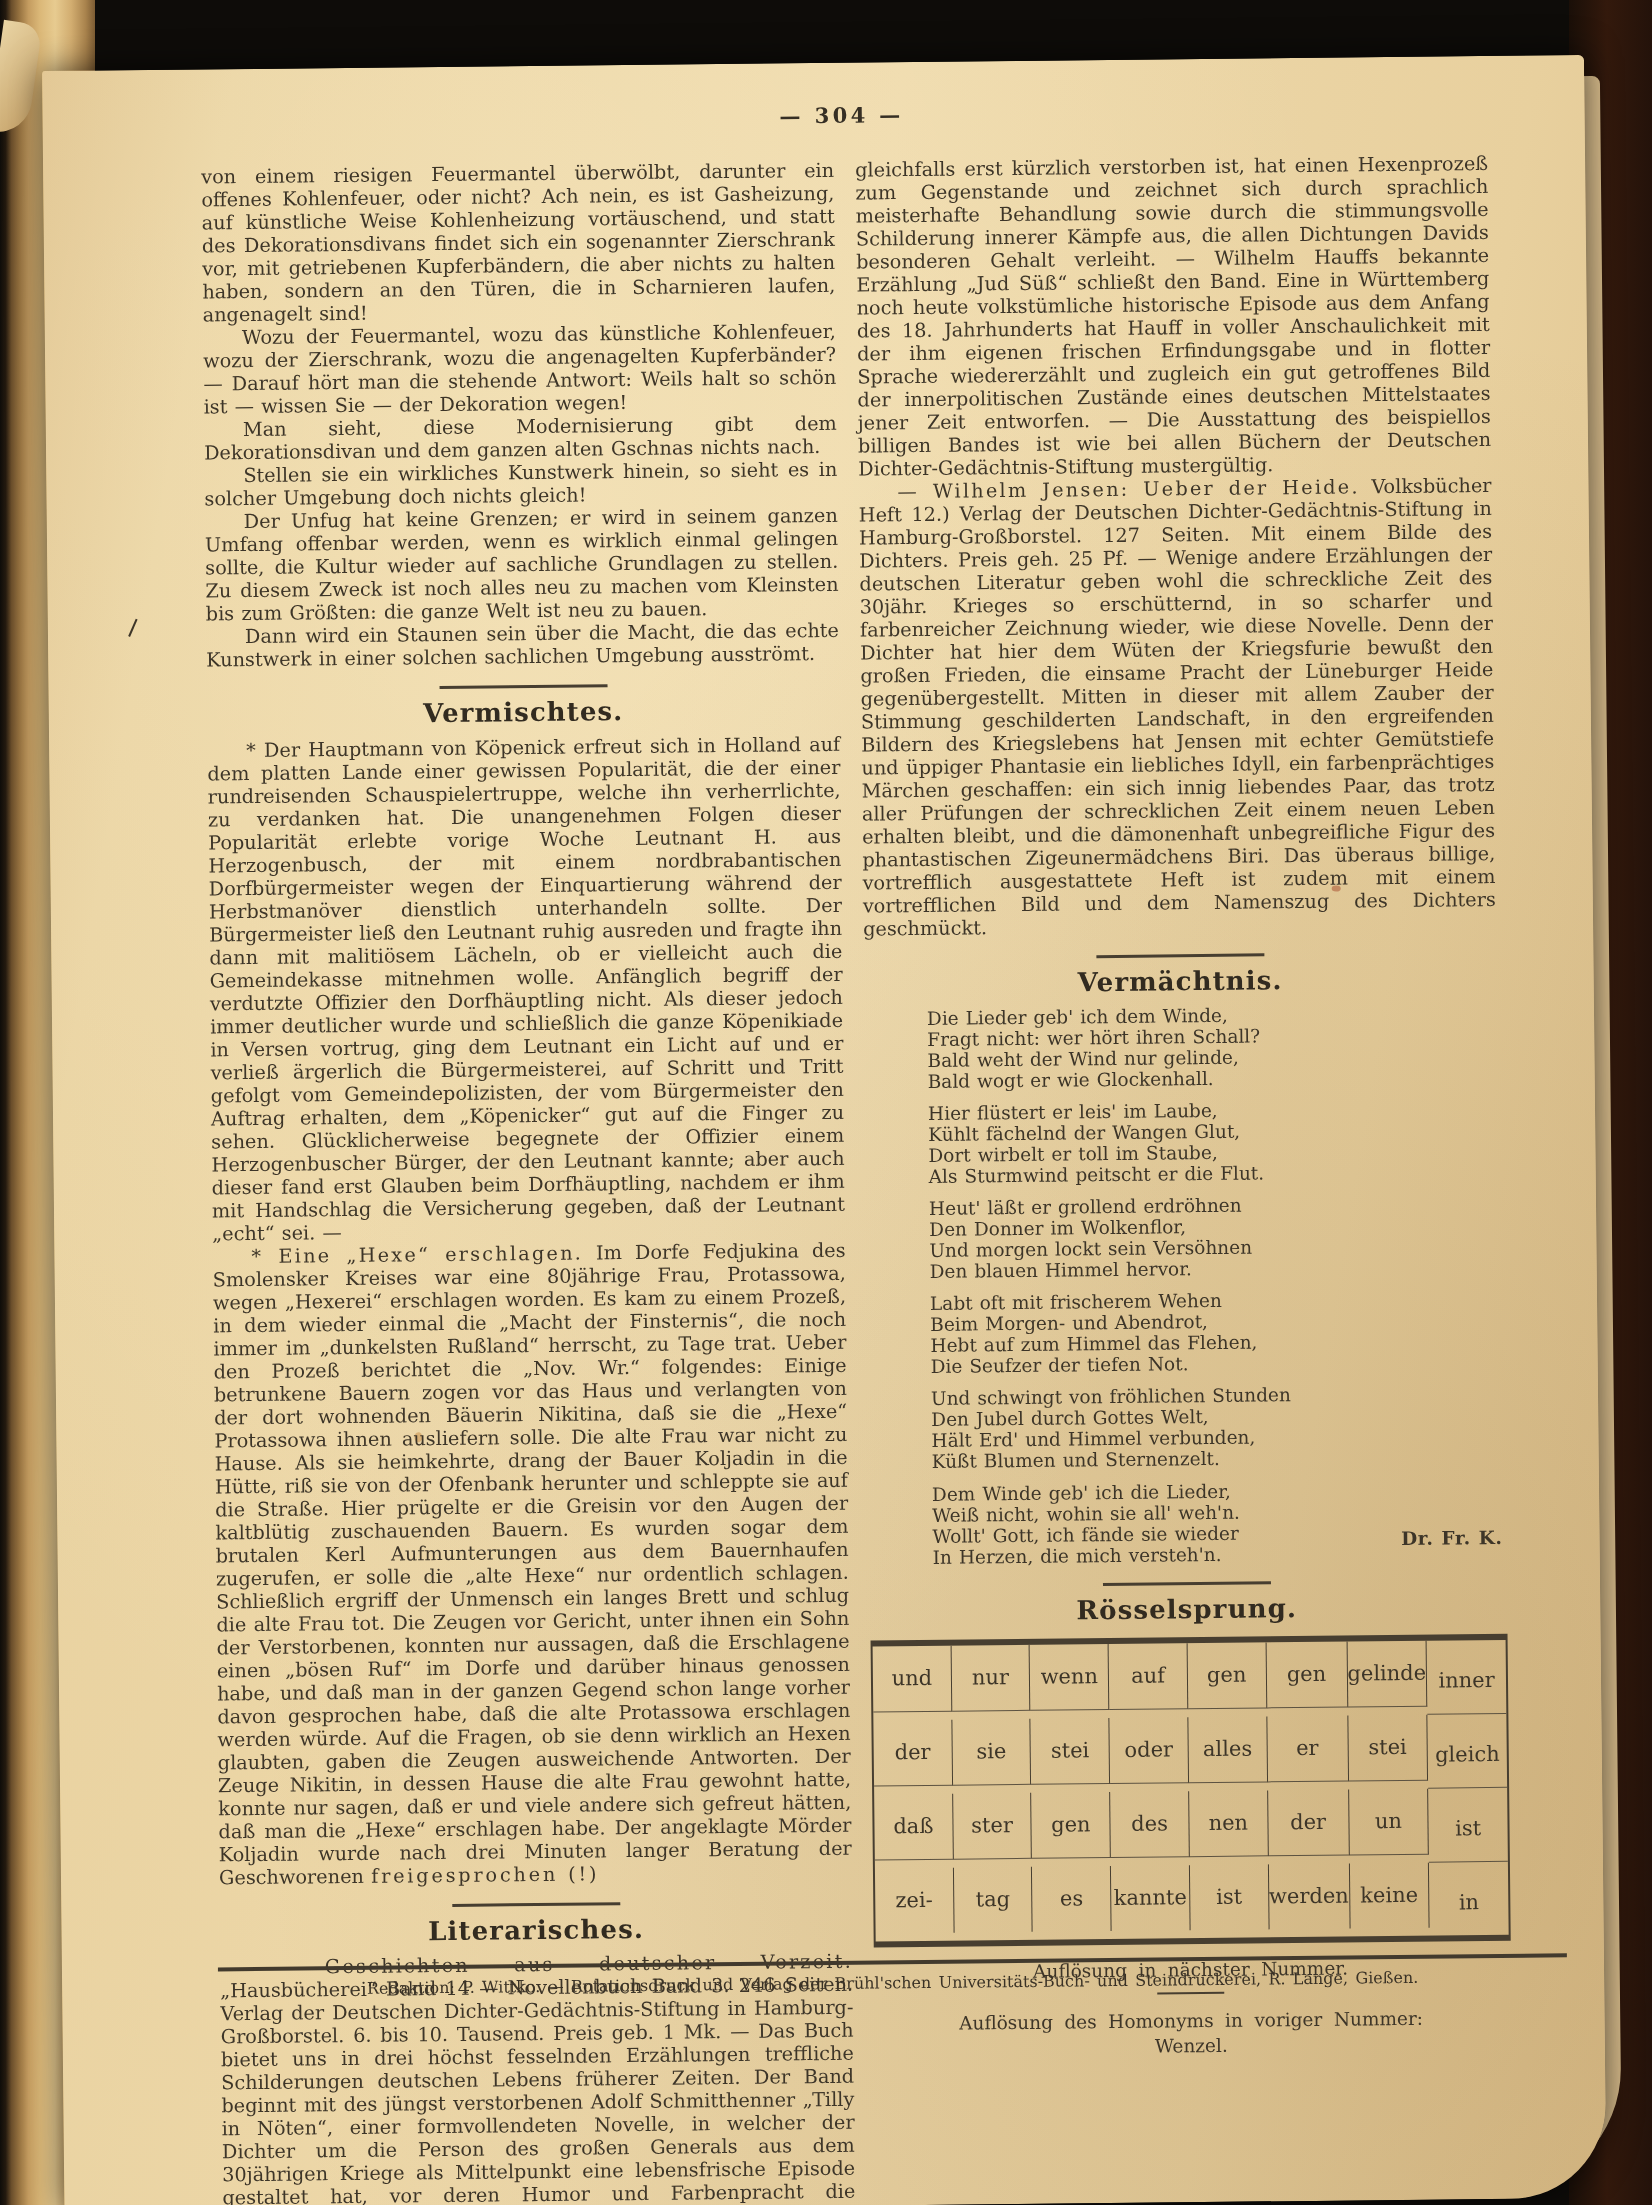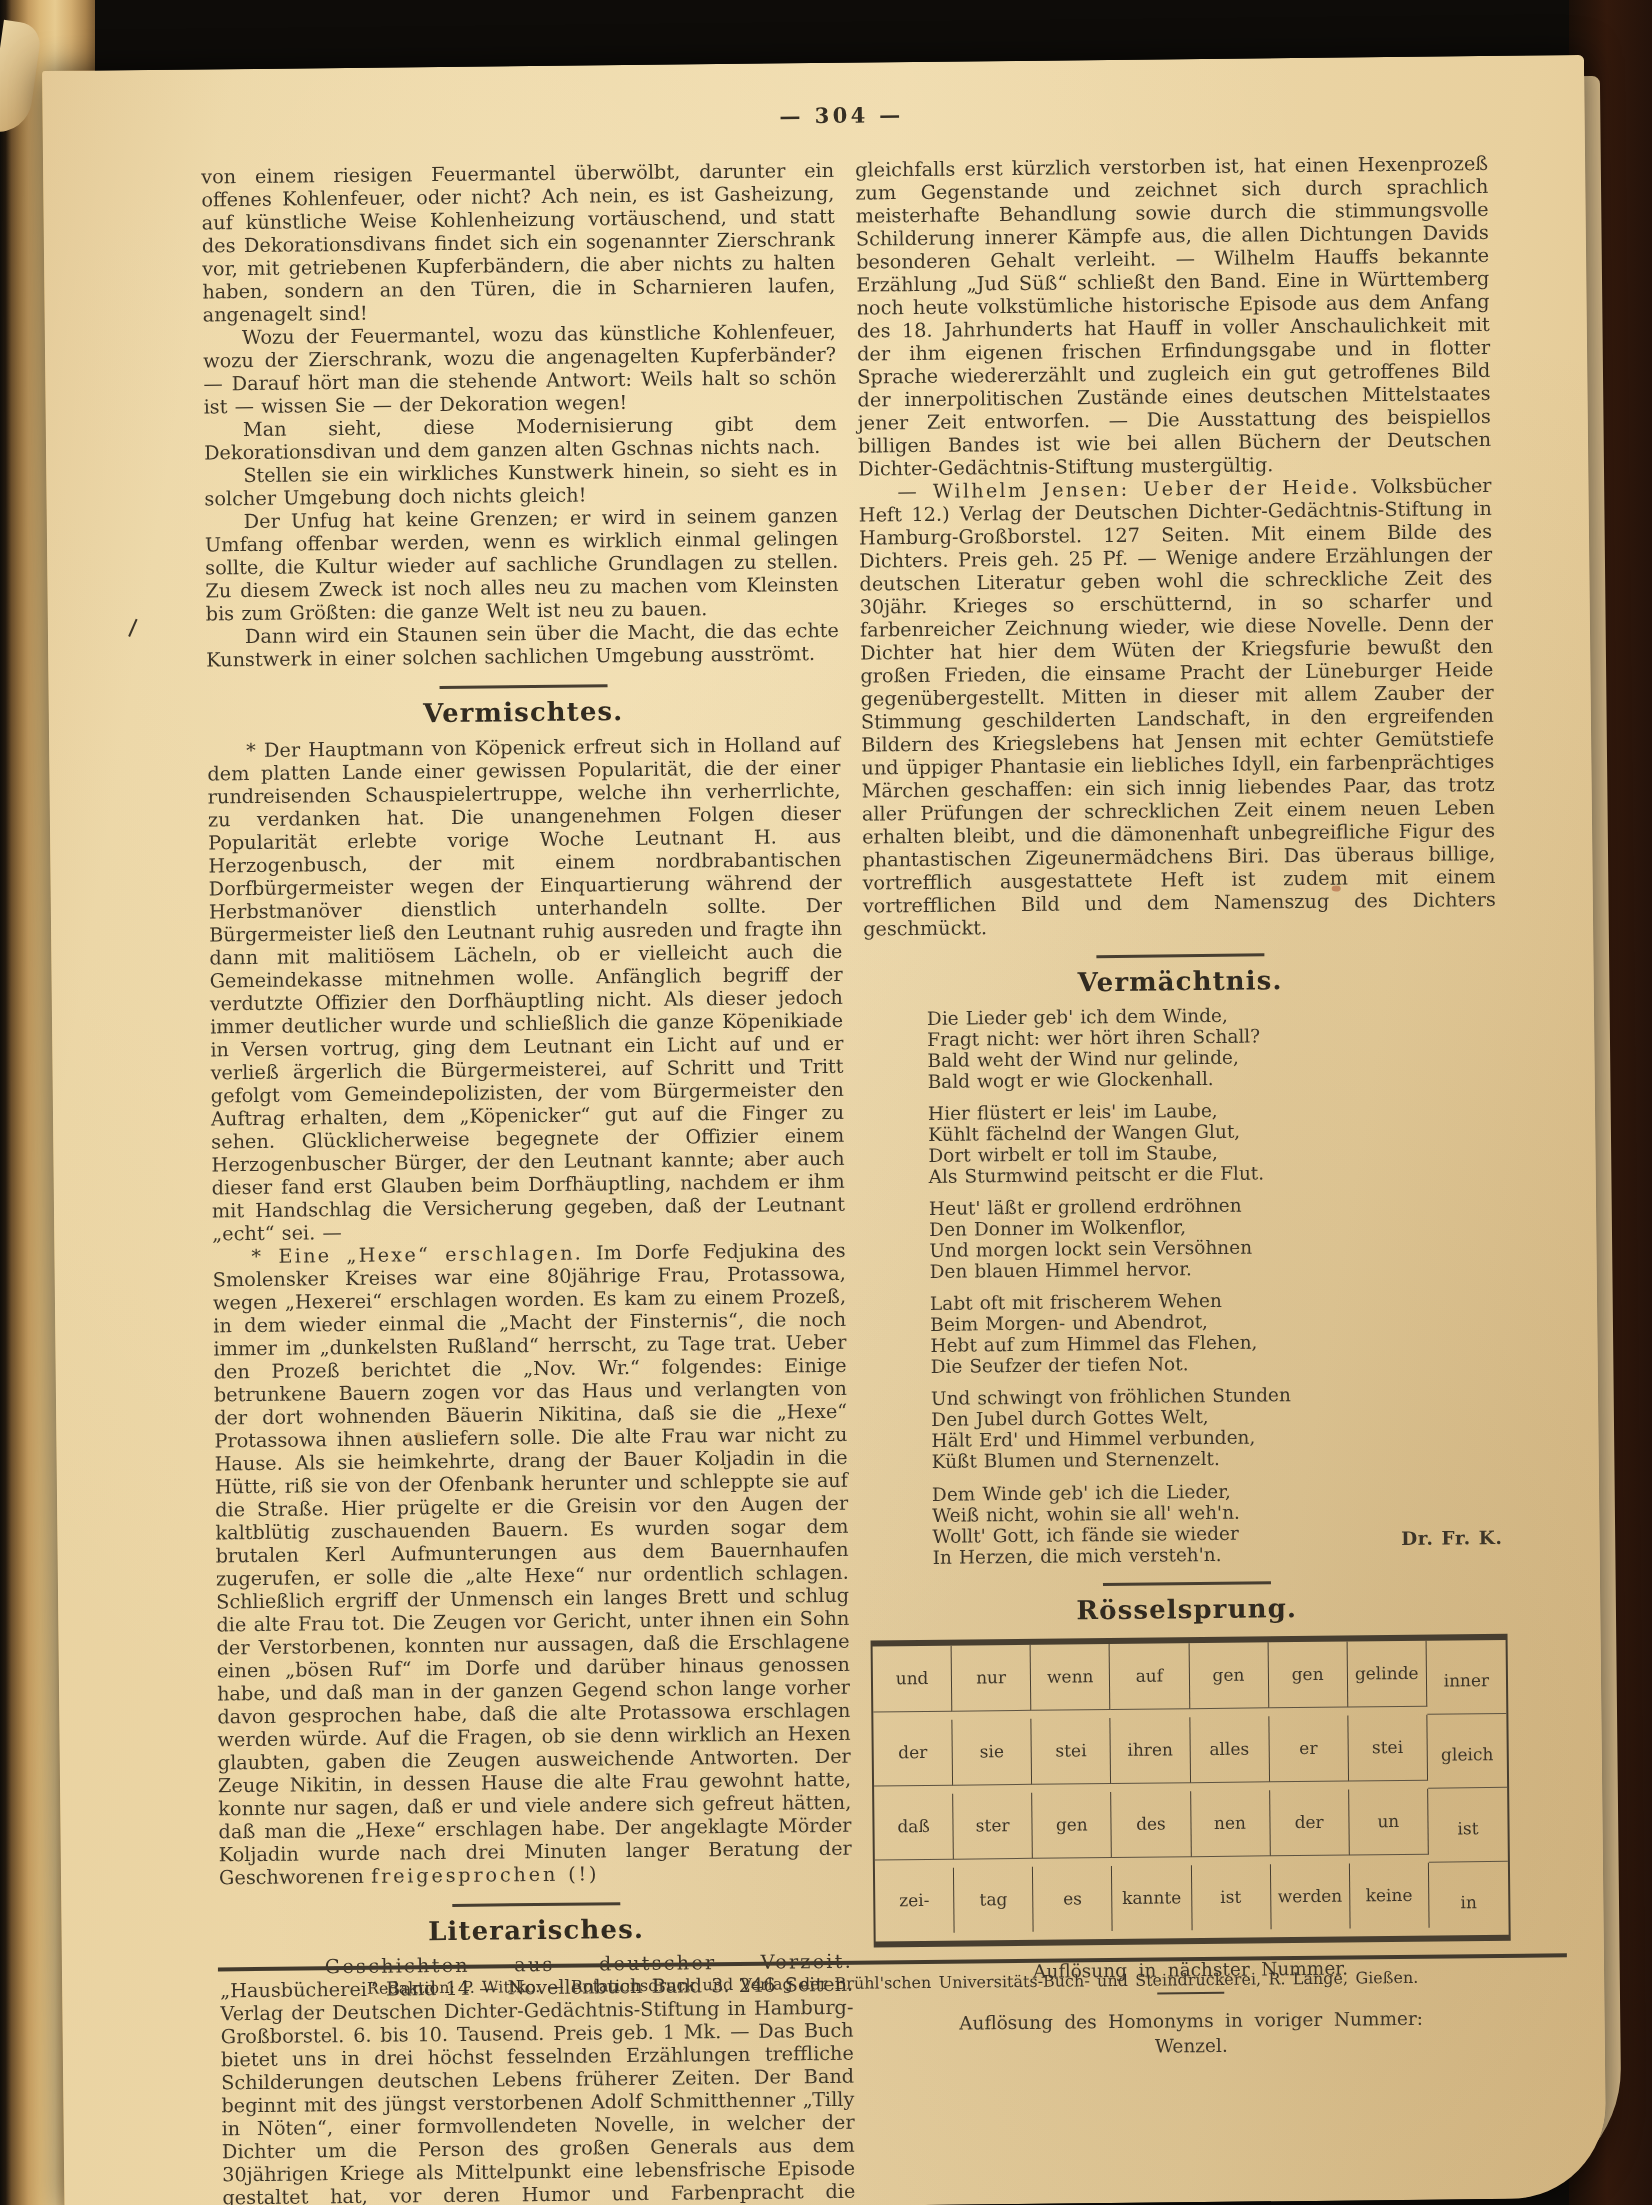--- a/index.html
+++ b/index.html
@@ -84,21 +84,21 @@
     position:absolute;right:0;bottom:12.3px;
     font-size:18.5px;font-weight:bold;letter-spacing:0.6px;
   }
   .roessel-table{
     margin-top:15.7px;width:100%;
     border:2.8px solid #473e30;border-top-width:6.2px;border-bottom-width:6.2px;
     display:grid;grid-template-columns:repeat(8,1fr);
   }
   .tcell{
     height:65px;display:flex;align-items:center;justify-content:center;
-    font-size:17px;
+    font-size:21px;
     border-right:1.7px solid #473e30;
     border-bottom:1.1px solid #5c5241;
   }
   .tcell.lastcol{border-right:0;margin-top:8px;}
   .tcell.lastrow{border-bottom:0;}
   .note{margin:14.5px 0 0 0;text-align:center;font-size:18.5px;text-indent:0;word-spacing:5.6px;}
   .note2{margin:2.2px 0 0 0;}
   .footer{
     position:absolute;left:156px;top:1898px;width:1349px;text-align:center;
   }
@@ -198,21 +198,21 @@
         <div class="tcell">nur</div>
         <div class="tcell">wenn</div>
         <div class="tcell">auf</div>
         <div class="tcell">gen</div>
         <div class="tcell">gen</div>
         <div class="tcell">gelinde</div>
         <div class="tcell lastcol">inner</div>
         <div class="tcell">der</div>
         <div class="tcell">sie</div>
         <div class="tcell">stei</div>
-        <div class="tcell">ihren</div>
+        <div class="tcell">oder</div>
         <div class="tcell">alles</div>
         <div class="tcell">er</div>
         <div class="tcell">stei</div>
         <div class="tcell lastcol">gleich</div>
         <div class="tcell">daß</div>
         <div class="tcell">ster</div>
         <div class="tcell">gen</div>
         <div class="tcell">des</div>
         <div class="tcell">nen</div>
         <div class="tcell">der</div>

